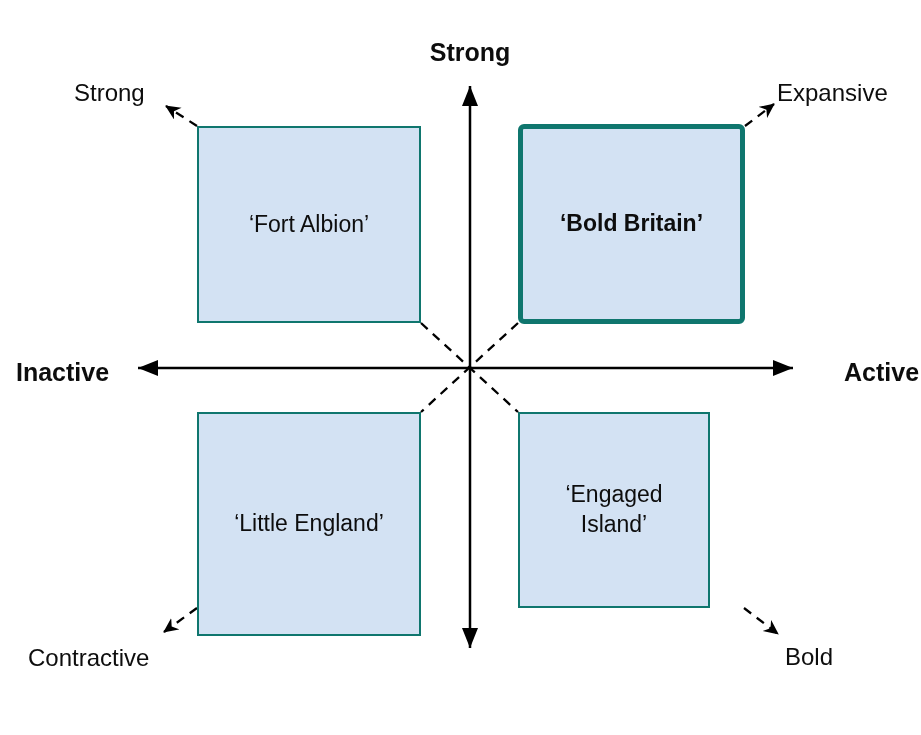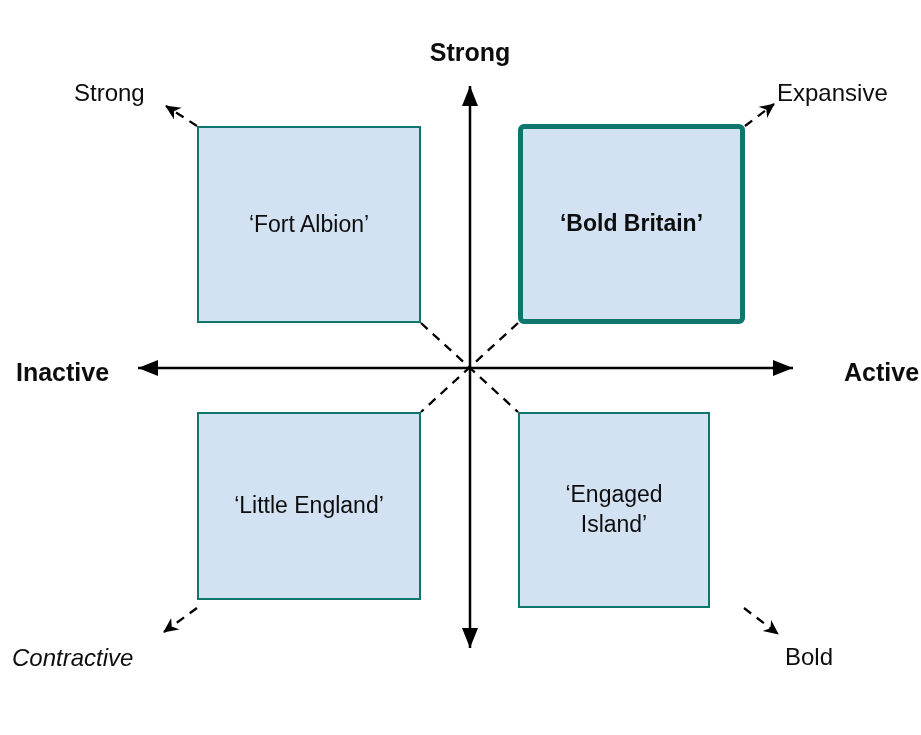--- a/index.html
+++ b/index.html
@@ -17,32 +17,32 @@
     background:#d3e2f3;
     border:2px solid #0f766e;
     box-sizing:border-box;
     display:flex;align-items:center;justify-content:center;
     text-align:center;
     font-size:23px;
     line-height:1.3;
   }
   .box-fort{left:197px;top:126px;width:224px;height:197px;}
   .box-bold{left:518px;top:124px;width:227px;height:200px;border-width:5px;font-weight:bold;border-radius:6px;}
-  .box-little{left:197px;top:412px;width:224px;height:188px;}
+  .box-little{left:197px;top:412px;width:224px;height:224px;}
   .box-engaged{left:518px;top:412px;width:192px;height:196px;}
   .box-engaged .wrap{max-width:150px;}
   .lbl{position:absolute;font-size:24px;white-space:nowrap;}
   .lbl-bold{font-weight:bold;font-size:25px;}
   .lbl-strong{left:370px;top:38px;width:200px;text-align:center;}
   .lbl-weak{left:370px;top:667px;width:200px;text-align:center;}
   .lbl-inactive{left:16px;top:358px;}
   .lbl-active{left:827px;top:358px;margin-left:17px;}
   .lbl-closed{left:74px;top:79px;}
   .lbl-expansive{left:777px;top:79px;}
-  .lbl-contractive{left:12px;top:644px;font-style:italic;}
+  .lbl-contractive{left:28px;top:644px;}
   .lbl-open{left:785px;top:643px;}
   svg line{stroke:#000;}
   .axis{stroke-width:2.5px;}
   .dash{stroke-width:2.3px;stroke-dasharray:9 7;}
 </style>
 </head>
 <body>
 
 <div class="canvas">
 

